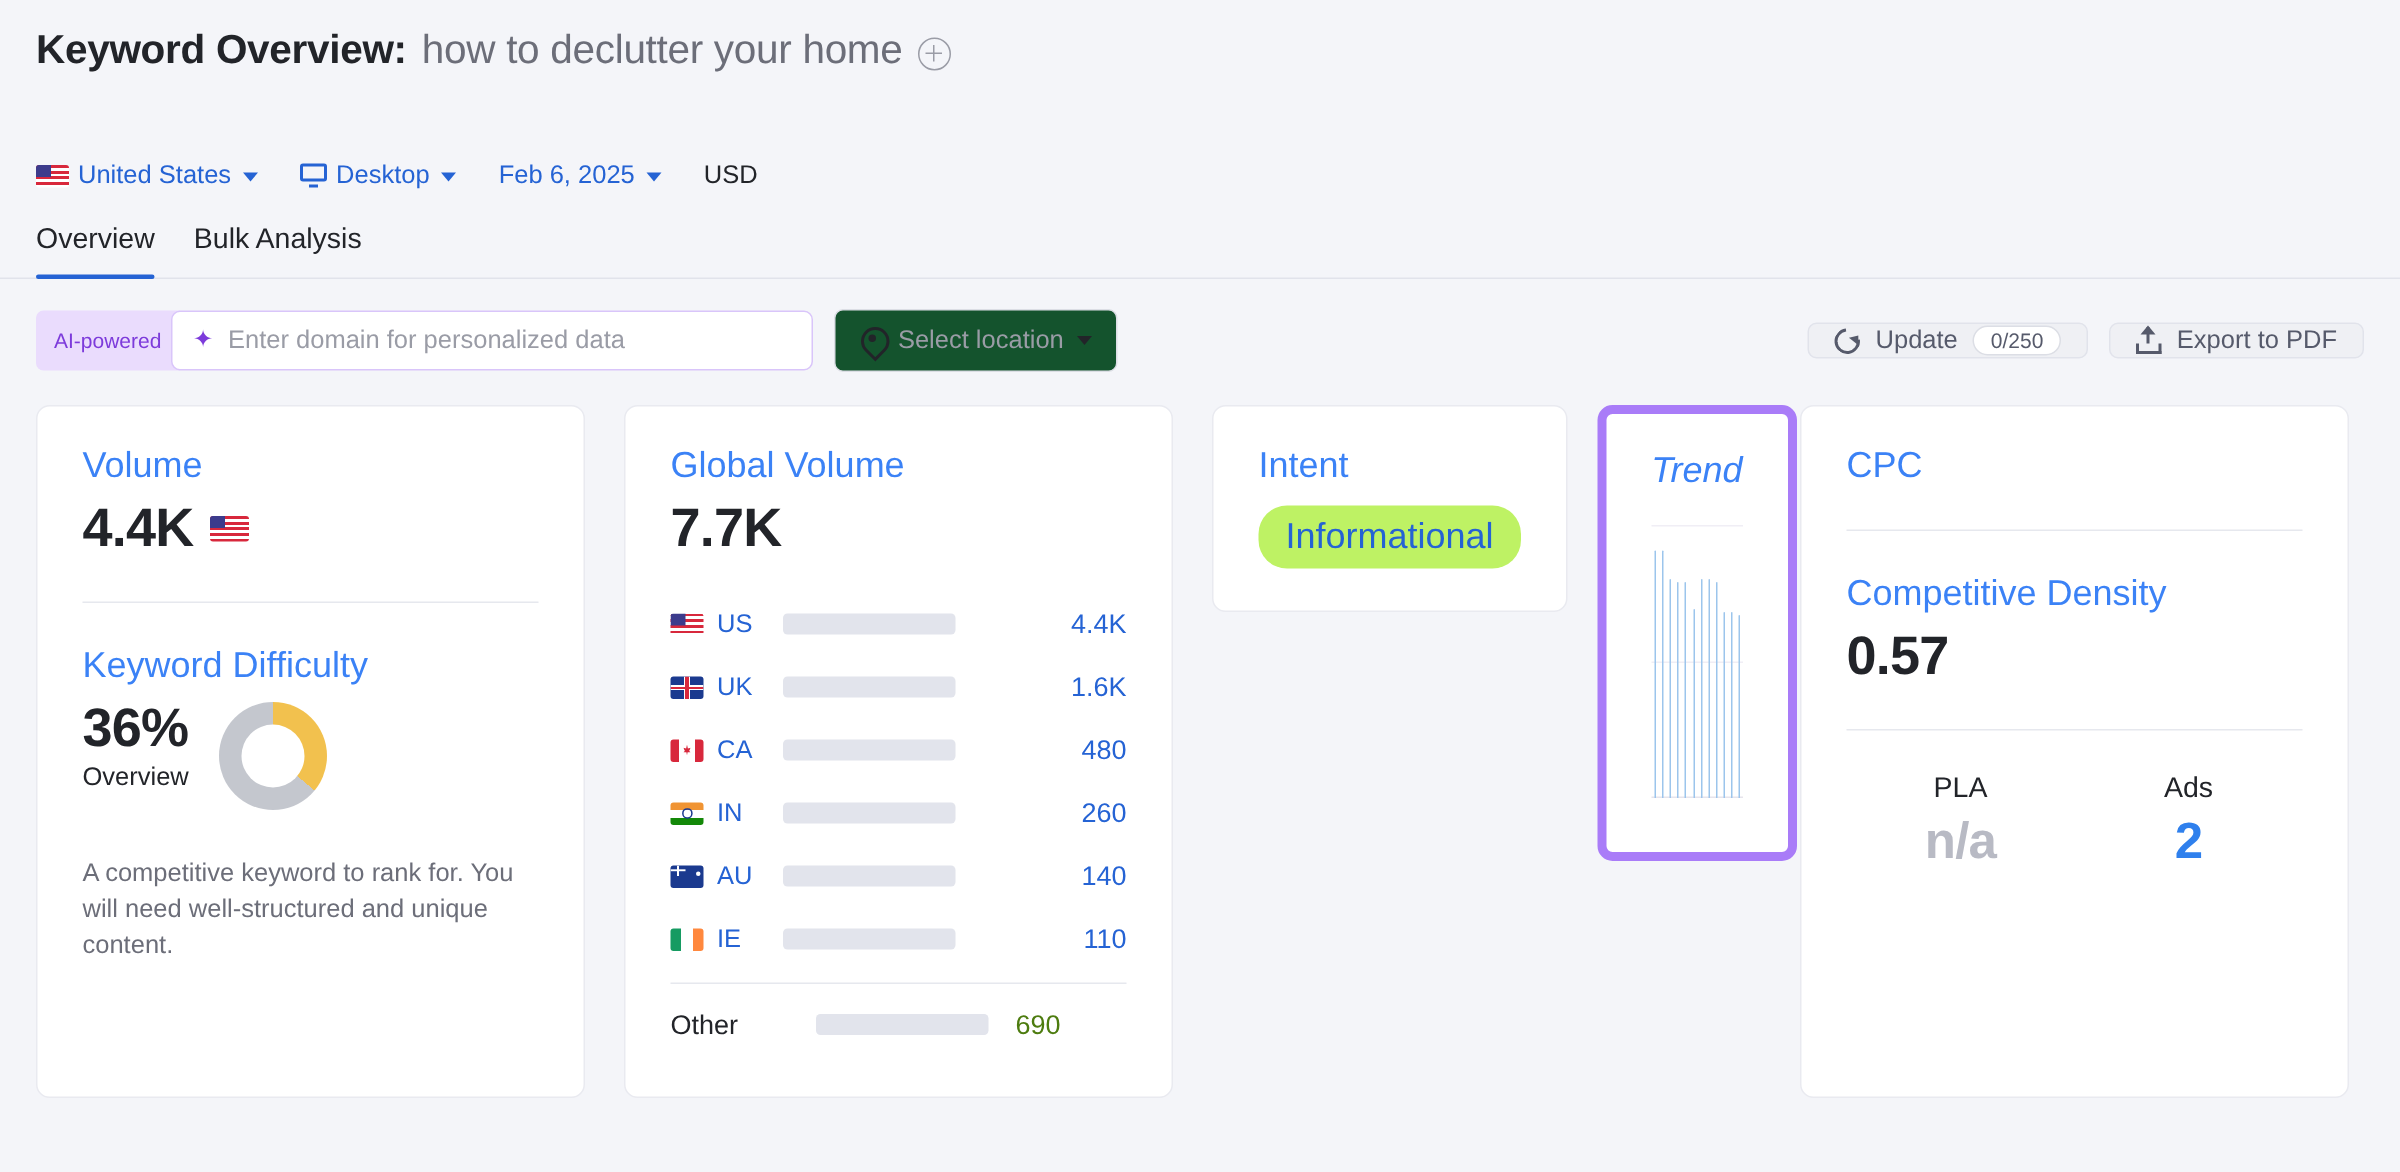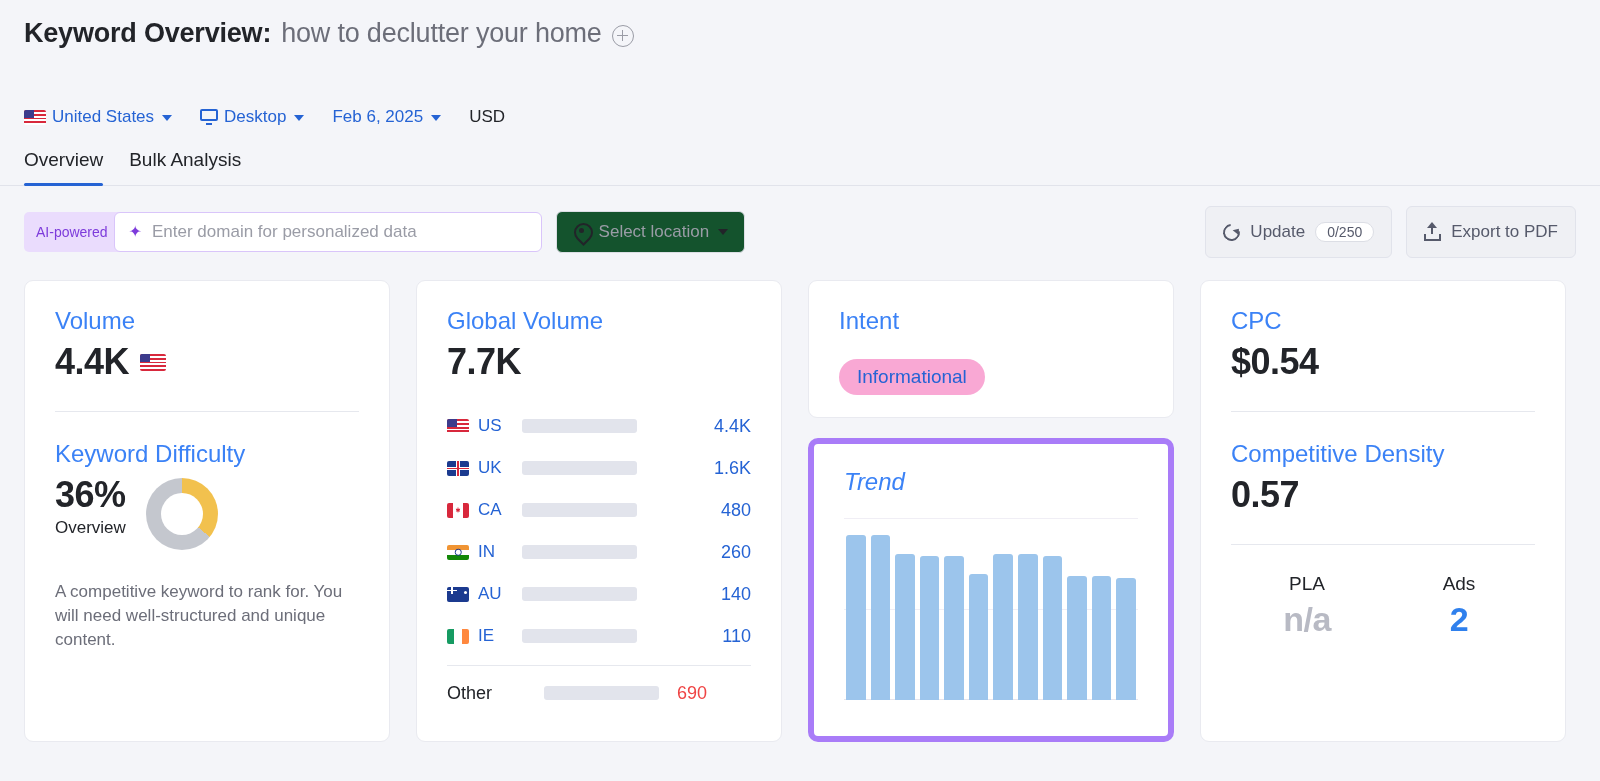--- a/index.html
+++ b/index.html
@@ -155,21 +155,21 @@
     content: ""; position: absolute; left: 6px; top: 5px;
     width: 5px; height: 5px; background: #222429; border-radius: 50%;
   }
   .caret-dark {
     width: 0; height: 0; border-left: 5.5px solid transparent;
     border-right: 5.5px solid transparent; border-top: 6.5px solid #222429;
   }
 
   .toolbar-right { margin-left: auto; display: flex; gap: 14px; }
   .btn {
-    height: 52px; background: #eff0f4; border: 1px solid #e1e3eb;
+    height: 24px; background: #eff0f4; border: 1px solid #e1e3eb;
     border-radius: 6px; display: flex; align-items: center; gap: 10px;
     padding: 0 17px; cursor: pointer; font-size: 17px; color: #565a6b;
   }
   .count-pill {
     background: #fff; border: 1px solid #dcdee5; border-radius: 11px;
     padding: 1px 11px; font-size: 14px; color: #565a6b;
   }
   .refresh-icon {
     width: 17px; height: 17px; border: 2px solid #565a6b; border-radius: 50%;
     border-top-color: transparent; position: relative; flex: none;
@@ -196,21 +196,21 @@
 
   
   .cards {
     display: flex; gap: 26px; padding: 22px 24px 0 24px; align-items: flex-start;
   }
   .card {
     background: #fff; border: 1px solid #e9eaf0; border-radius: 9px;
   }
   .card-vol { width: 366px; height: 462px; padding: 26px 30px; }
   .card-gv  { width: 366px; height: 462px; padding: 26px 30px; }
-  .col-mid  { width: 366px; display: flex; flex-direction: column; gap: 20px; }
+  .col-mid  { width: 366px; display: flex; gap: 20px; }
   .card-intent { height: 138px; padding: 26px 30px; }
   .card-trend-wrap {
     border: 6px solid #a97cf8; border-radius: 10px;
     height: 304px; background: #fff;
   }
   .card-trend { padding: 24px 30px 18px 30px; height: 100%; font-style: italic; }
   .card-cpc { width: 366px; height: 462px; padding: 26px 30px; }
 
   .m-label { font-size: 24px; color: #3b82f6; font-weight: 400; }
   .m-value {
@@ -247,27 +247,27 @@
   }
   .gv-cc.other { color: #222429; margin-left: 0; width: 97px; font-size: 18px; }
   .gv-bar {
     width: 115px; height: 14px; background: #e2e4ec; border-radius: 3px;
     overflow: hidden; flex: none;
   }
   .gv-bar-fill { height: 100%; border-radius: 3px; }
   .gv-val {
     margin-left: auto; font-size: 18px; color: #2563d4; font-weight: 400;
   }
-  .gv-val.dark { color: #ef4444; margin-left: 18px; }
+  .gv-val.dark { color: #4d7c0f; margin-left: 18px; }
   .gv-divider { height: 1px; background: #e6e8ee; margin: 8px 0 6px 0; }
 
   
   .intent-pill {
-    display: inline-block; margin-top: 24px;
-    background: #f9a8d4; color: #2563d4; font-size: 19px;
+    display: inline-block; margin-top: 12px;
+    background: #bef264; color: #2563d4; font-size: 24px;
     padding: 7px 18px; border-radius: 19px;
   }
 
   
   .trend-chart {
     margin-top: 22px; height: 182px; position: relative;
     display: flex; align-items: flex-end; justify-content: space-between;
     gap: 5px; padding: 0 2px;
   }
   .grid-line {
@@ -450,21 +450,20 @@
             <div class="t-bar" title="10" style="height: 68.1818%; background: rgb(156, 197, 236);"></div>
             <div class="t-bar" title="11" style="height: 68.1818%; background: rgb(156, 197, 236);"></div>
             <div class="t-bar" title="12" style="height: 67.2727%; background: rgb(156, 197, 236);"></div>
           </div>
       </div>
     </div>
   </div>
 
   <div class="card card-cpc">
     <div class="m-label">CPC</div>
-    <div class="m-value">$0.54</div>
     <div class="divider"></div>
     <div class="m-label">Competitive Density</div>
     <div class="m-value">0.57</div>
     <div class="divider"></div>
     <div class="pa-row">
       <div class="pa-col">
         <div class="pa-label">PLA</div>
         <div class="pa-val na">n/a</div>
       </div>
       <div class="pa-col">

